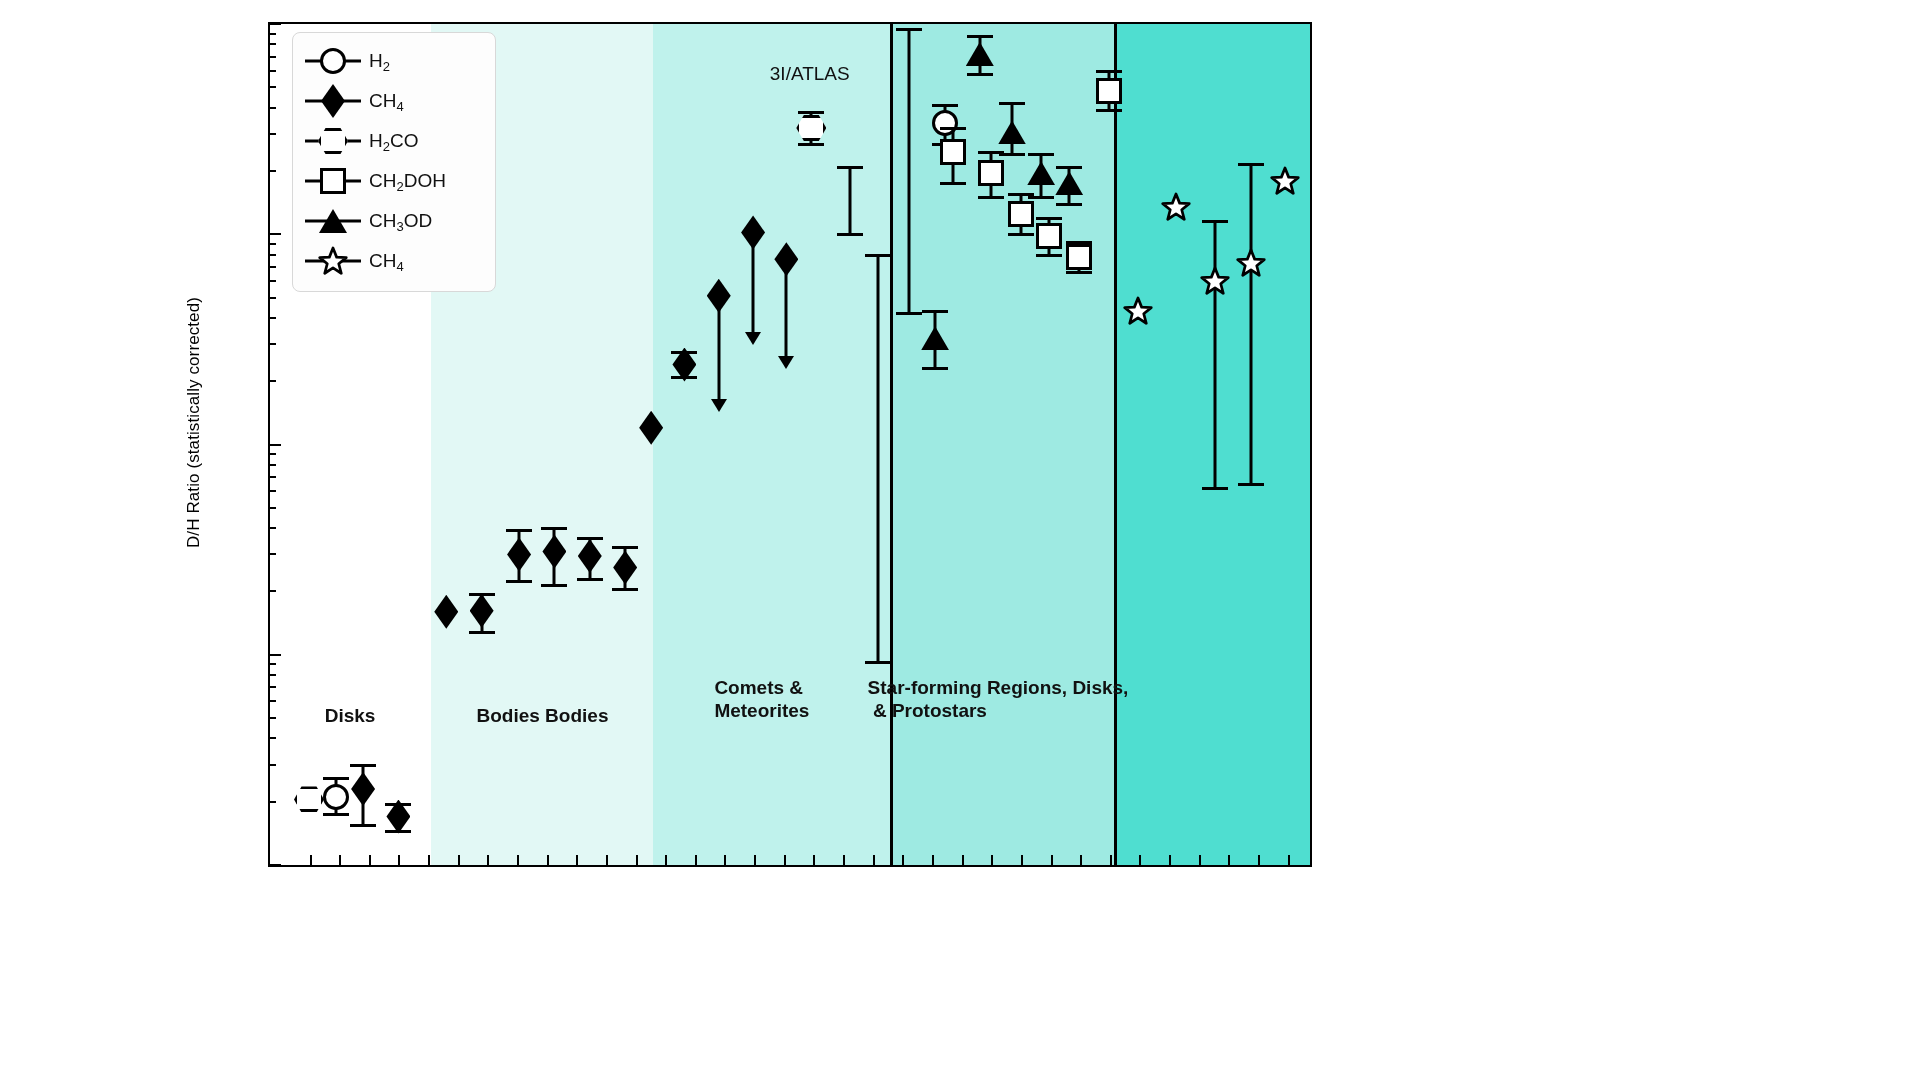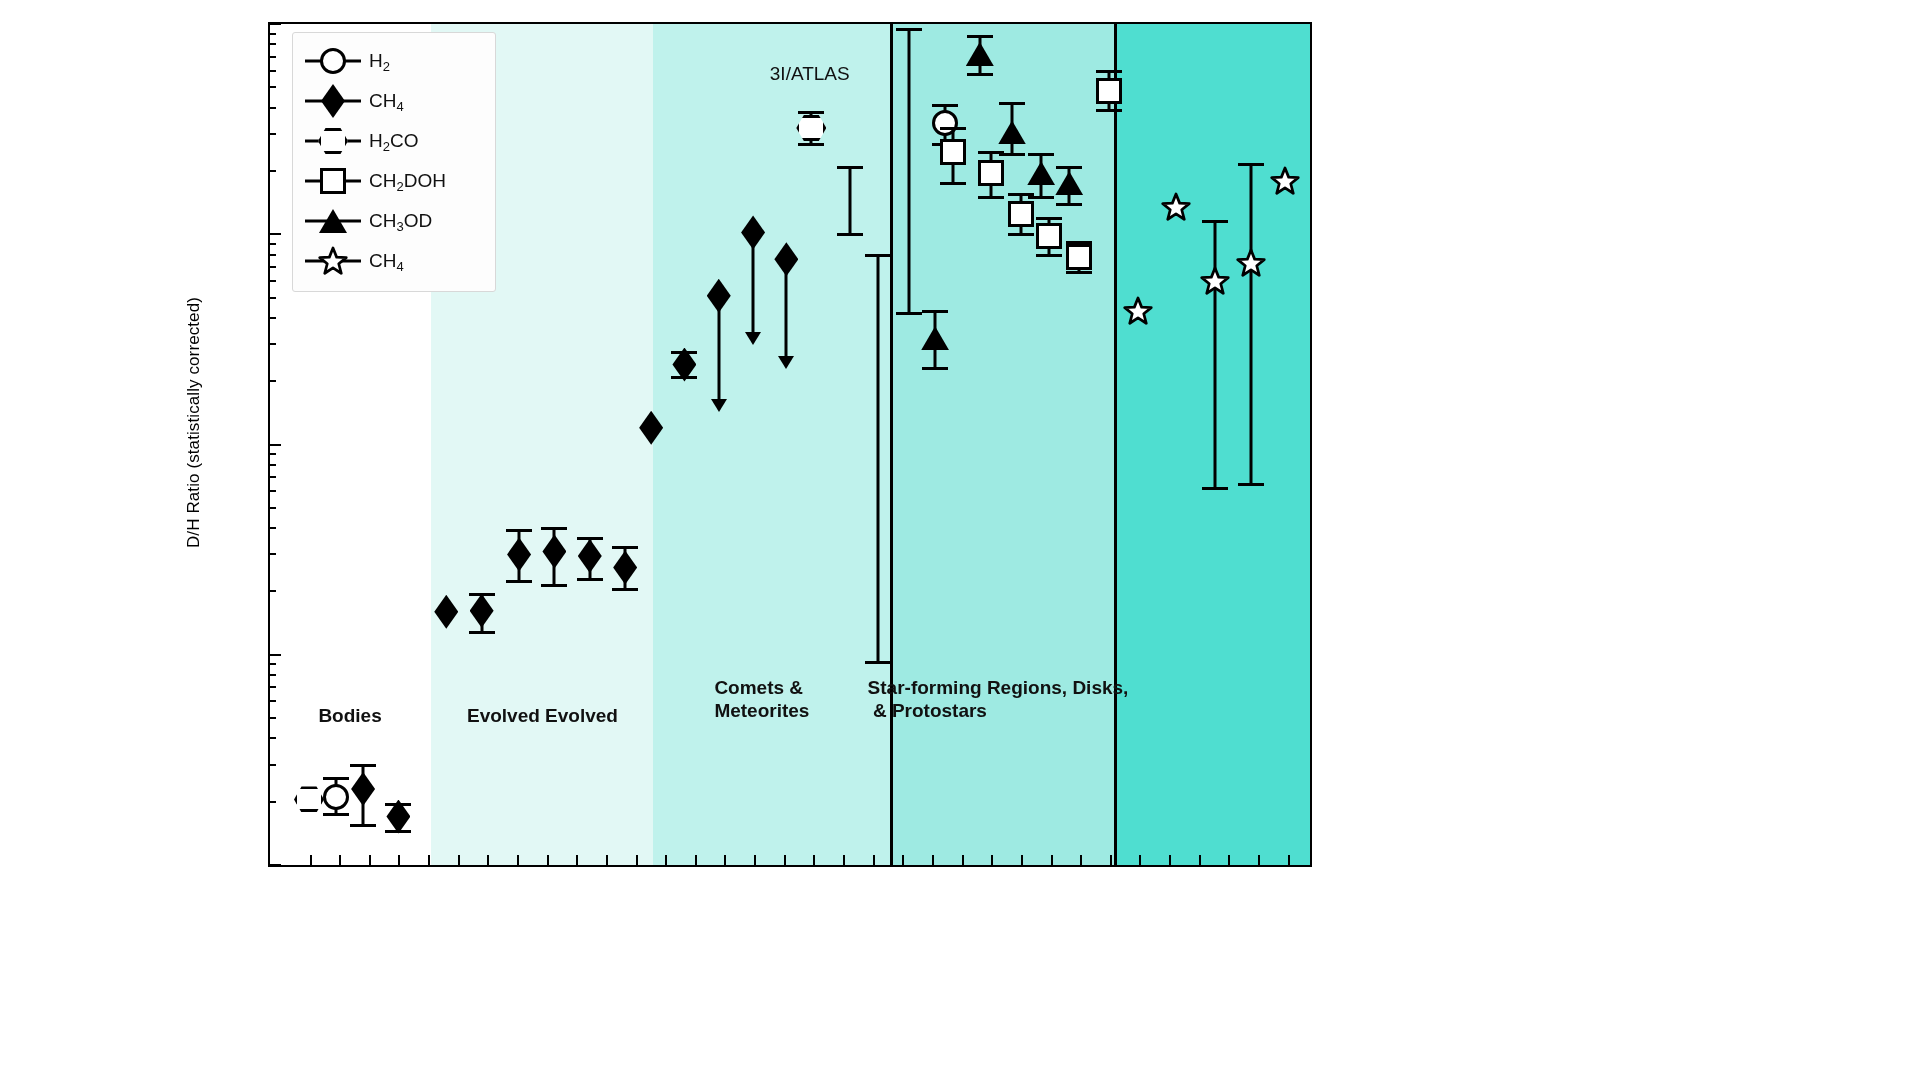--- a/index.html
+++ b/index.html
@@ -169,21 +169,21 @@
     white-space: nowrap;
   }
   
   #legend {
     position: absolute;
     left: 22px;
     top: 8px;
     width: 204px;
     background: #fdfdfd;
     border: 1px solid #d8d8d8;
-    border-radius: 3px;
+    border-radius: 8px;
     padding: 8px 10px 10px 10px;
     box-sizing: border-box;
   }
   .legend-row {
     display: flex;
     align-items: center;
     height: 40px;
   }
   .legend-sym {
     position: relative;
@@ -397,22 +397,22 @@
           <div class="xtick" style="left: 810.16px;"></div>
           <div class="xtick" style="left: 839.8px;"></div>
           <div class="xtick" style="left: 869.44px;"></div>
           <div class="xtick" style="left: 899.08px;"></div>
           <div class="xtick" style="left: 928.72px;"></div>
           <div class="xtick" style="left: 958.36px;"></div>
           <div class="xtick" style="left: 988px;"></div>
           <div class="xtick" style="left: 1017.64px;"></div>
         </div>
       <div id="labels-layer">
-          <div class="band-label" style="left: 80.08px; top: 679.528px; transform: translateX(-50%);">Bodies</div>
-          <div class="band-label" style="left: 272.48px; top: 679.528px; transform: translateX(-50%);">Evolved Evolved</div>
+          <div class="band-label" style="left: 80.08px; top: 679.528px; transform: translateX(-50%);">Disks</div>
+          <div class="band-label" style="left: 272.48px; top: 679.528px; transform: translateX(-50%);">Bodies Bodies</div>
           <div class="band-label" style="left: 491.92px; top: 651.775px; transform: translateX(-50%);">Comets &amp;
 Meteorites</div>
           <div class="band-label" style="left: 728px; top: 651.775px; transform: translateX(-50%);">Star-forming Regions, Disks,
  &amp; Protostars</div>
         </div>
       <div id="annot-layer">
           <div id="atlas-label" style="left: 539.76px; top: 39.3273px; transform: translateX(-50%);">3I/ATLAS</div>
         </div>
 
       <div id="legend">

